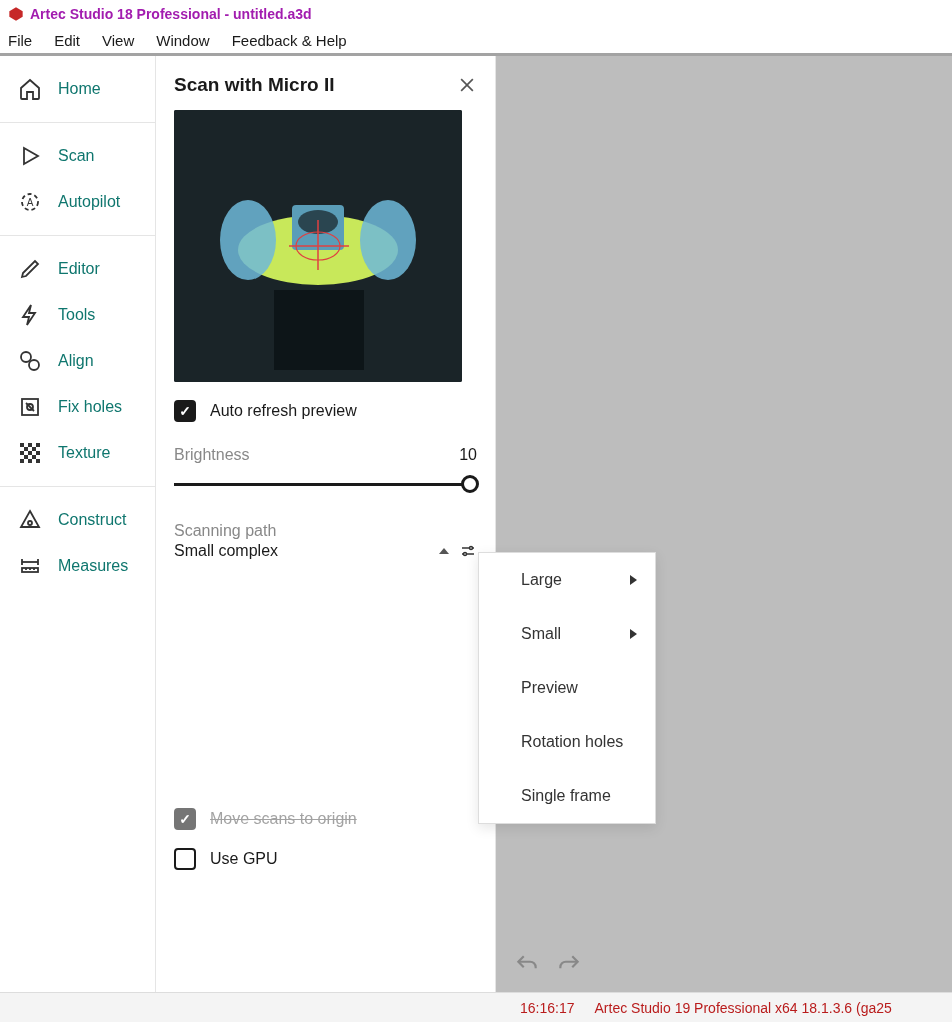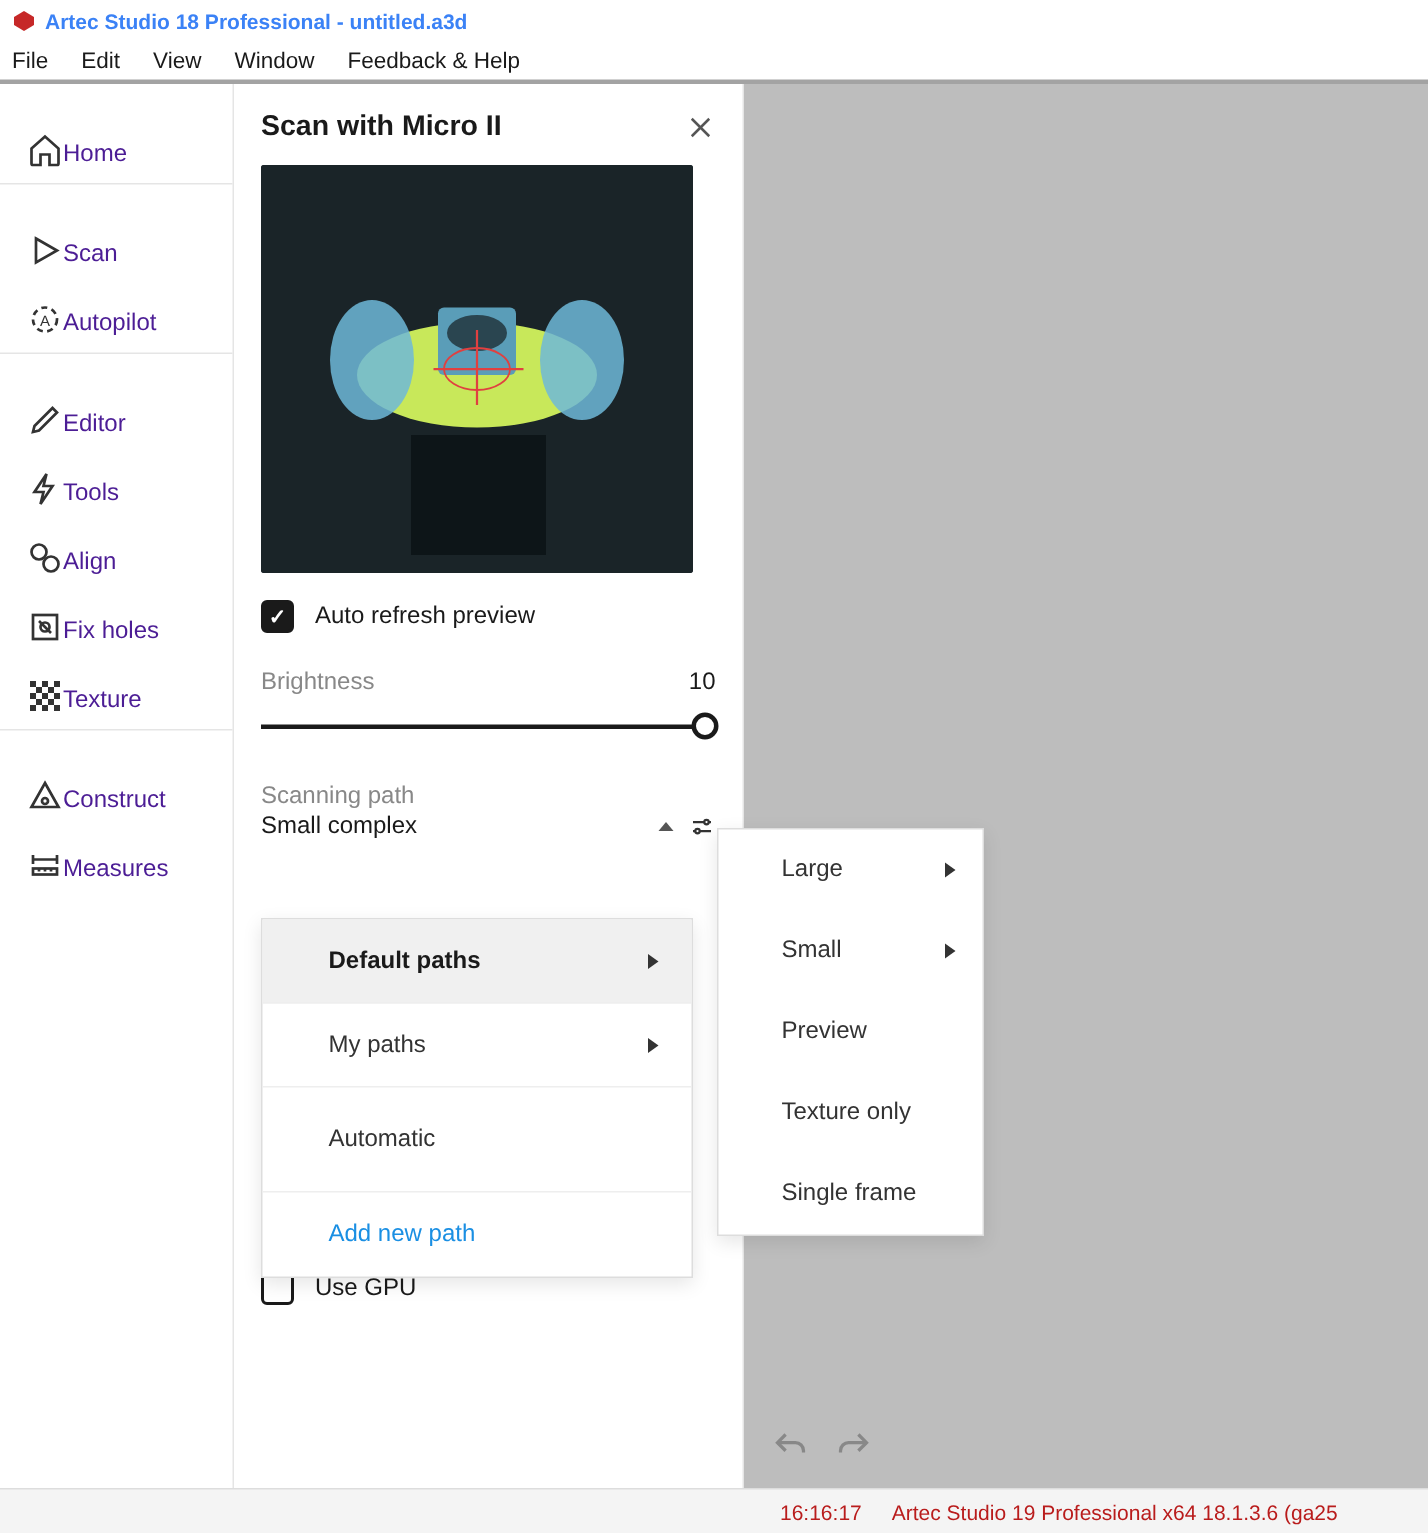--- a/index.html
+++ b/index.html
@@ -1,27 +1,27 @@
 <!DOCTYPE html>
 <html><head>
 <meta charset="utf-8">
 <style>
 * { box-sizing: border-box; margin: 0; padding: 0; font-family: -apple-system, "Segoe UI", Arial, sans-serif; }
 body { width: 952px; height: 1022px; background: #fff; overflow: hidden; position: relative; }
 
-.titlebar { height: 28px; display: flex; align-items: center; padding: 0 8px; font-size: 14px; font-weight: 600; color: #3b82f6; }
+.titlebar { height: 28px; display: flex; align-items: center; padding: 0 8px; font-size: 14px; font-weight: 600; color: #a21caf; }
 .titlebar .app-icon { width: 16px; height: 16px; margin-right: 6px; }
 .menubar { height: 28px; display: flex; align-items: center; padding: 0 8px; gap: 22px; font-size: 15px; color: #1a1a1a; border-bottom: 3px solid #a3a3a3; }
 .menubar span { cursor: pointer; }
 
 .main { display: flex; height: calc(100% - 56px - 30px); }
 
 .sidebar { width: 156px; border-right: 1px solid #e5e5e5; display: flex; flex-direction: column; }
 .sidebar-group { border-bottom: 1px solid #e5e5e5; padding: 10px 0; }
-.sidebar-item { display: flex; align-items: flex-end; height: 46px; padding: 0 18px; gap: 0; cursor: pointer; font-size: 16px; color: #4c1d95; }
+.sidebar-item { display: flex; align-items: center; height: 46px; padding: 0 18px; gap: 16px; cursor: pointer; font-size: 16px; color: #0f766e; }
 .sidebar-item svg, .sidebar-item .ico { width: 24px; height: 24px; flex-shrink: 0; }
 
 .panel { width: 340px; border-right: 1px solid #e5e5e5; padding: 18px; position: relative; }
 .panel-header { display: flex; align-items: center; justify-content: space-between; margin-bottom: 14px; }
 .panel-title { font-size: 19px; font-weight: 700; color: #1a1a1a; }
 .close-btn { width: 20px; height: 20px; cursor: pointer; color: #555; }
 
 .preview-img { width: 288px; height: 272px; background: #1a2428; position: relative; border-radius: 2px; overflow: hidden; }
 
 .checkbox-row { display: flex; align-items: center; gap: 14px; margin-top: 18px; font-size: 16px; color: #1a1a1a; }
@@ -224,36 +224,20 @@
           <svg width="18" height="18" viewBox="0 0 24 24" fill="none" stroke="#333" stroke-width="2">
               <line x1="4" y1="8" x2="20" y2="8"></line>
               <circle cx="16" cy="8" r="2" fill="#fff"></circle>
               <line x1="4" y1="16" x2="20" y2="16"></line>
               <circle cx="8" cy="16" r="2" fill="#fff"></circle>
             </svg>
         </span>
       </div>
     </div>
 
-    <div class="dropdown">
-      <div class="dropdown-item selected">
-        <span>Default paths</span>
-        <span class="arrow-right"></span>
-      </div>
-      <div class="dropdown-item">
-        <span>My paths</span>
-        <span class="arrow-right"></span>
-      </div>
-      <div class="dropdown-item tall">
-        <span>Automatic</span>
-      </div>
-      <div class="dropdown-item link">
-        <span>Add new path</span>
-      </div>
-    </div>
 
     <div class="checkbox-row partial" style="opacity:0.6">
       <div class="checkbox checked"></div>
       <span style="text-decoration:line-through;color:#666">Move scans to origin</span>
     </div>
 
     <div class="checkbox-row">
       <div class="checkbox"></div>
       <span>Use GPU</span>
     </div>
@@ -279,21 +263,21 @@
     <span class="arrow-right"></span>
   </div>
   <div class="submenu-item">
     <span>Small</span>
     <span class="arrow-right"></span>
   </div>
   <div class="submenu-item">
     <span>Preview</span>
   </div>
   <div class="submenu-item">
-    <span>Texture only</span>
+    <span>Rotation holes</span>
   </div>
   <div class="submenu-item">
     <span>Single frame</span>
   </div>
 </div>
 
 <div class="statusbar">
   <span>16:16:17</span>
   <span>Artec Studio 19 Professional x64 18.1.3.6 (ga25</span>
 </div>

